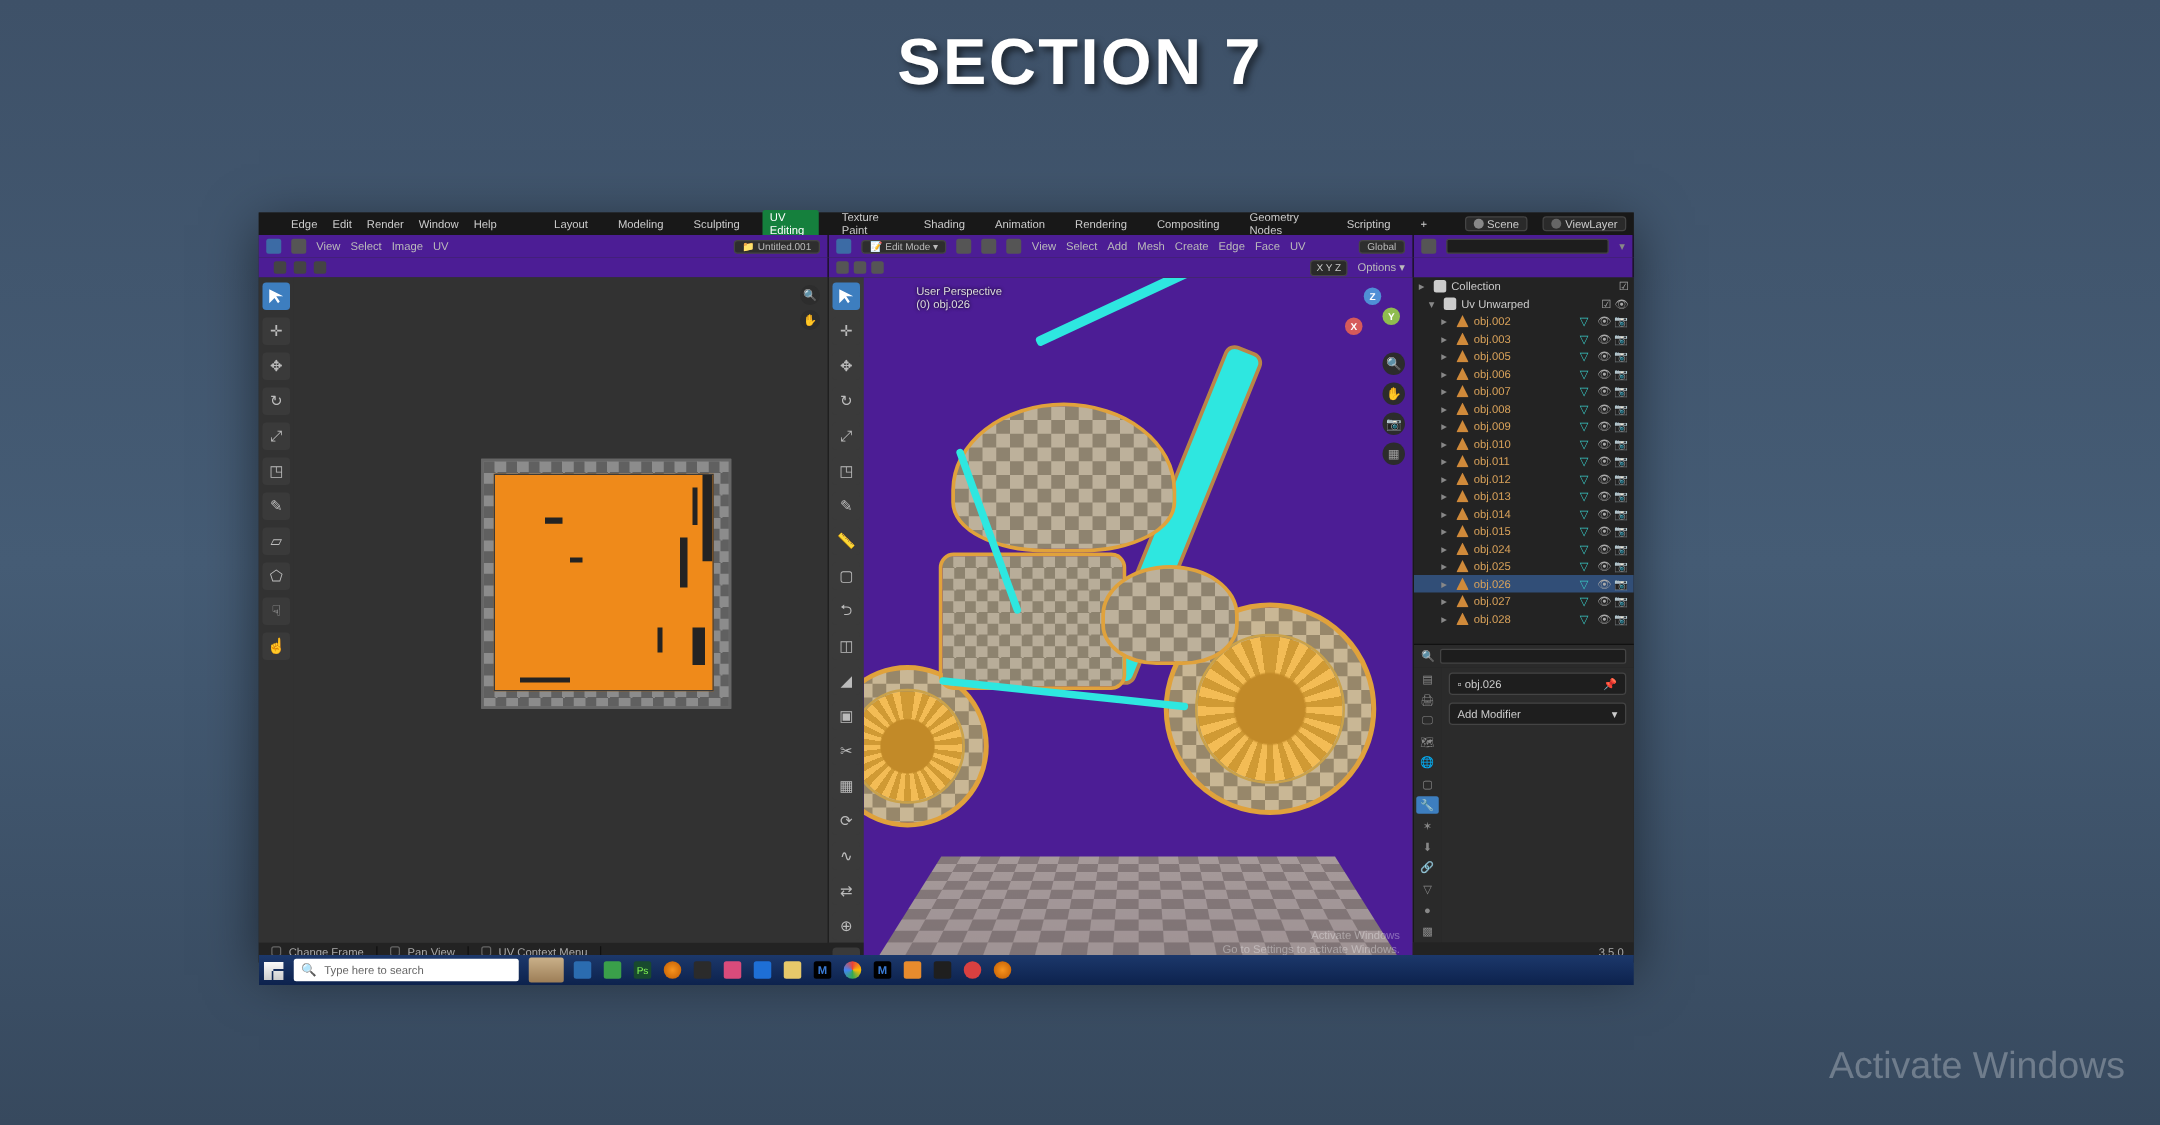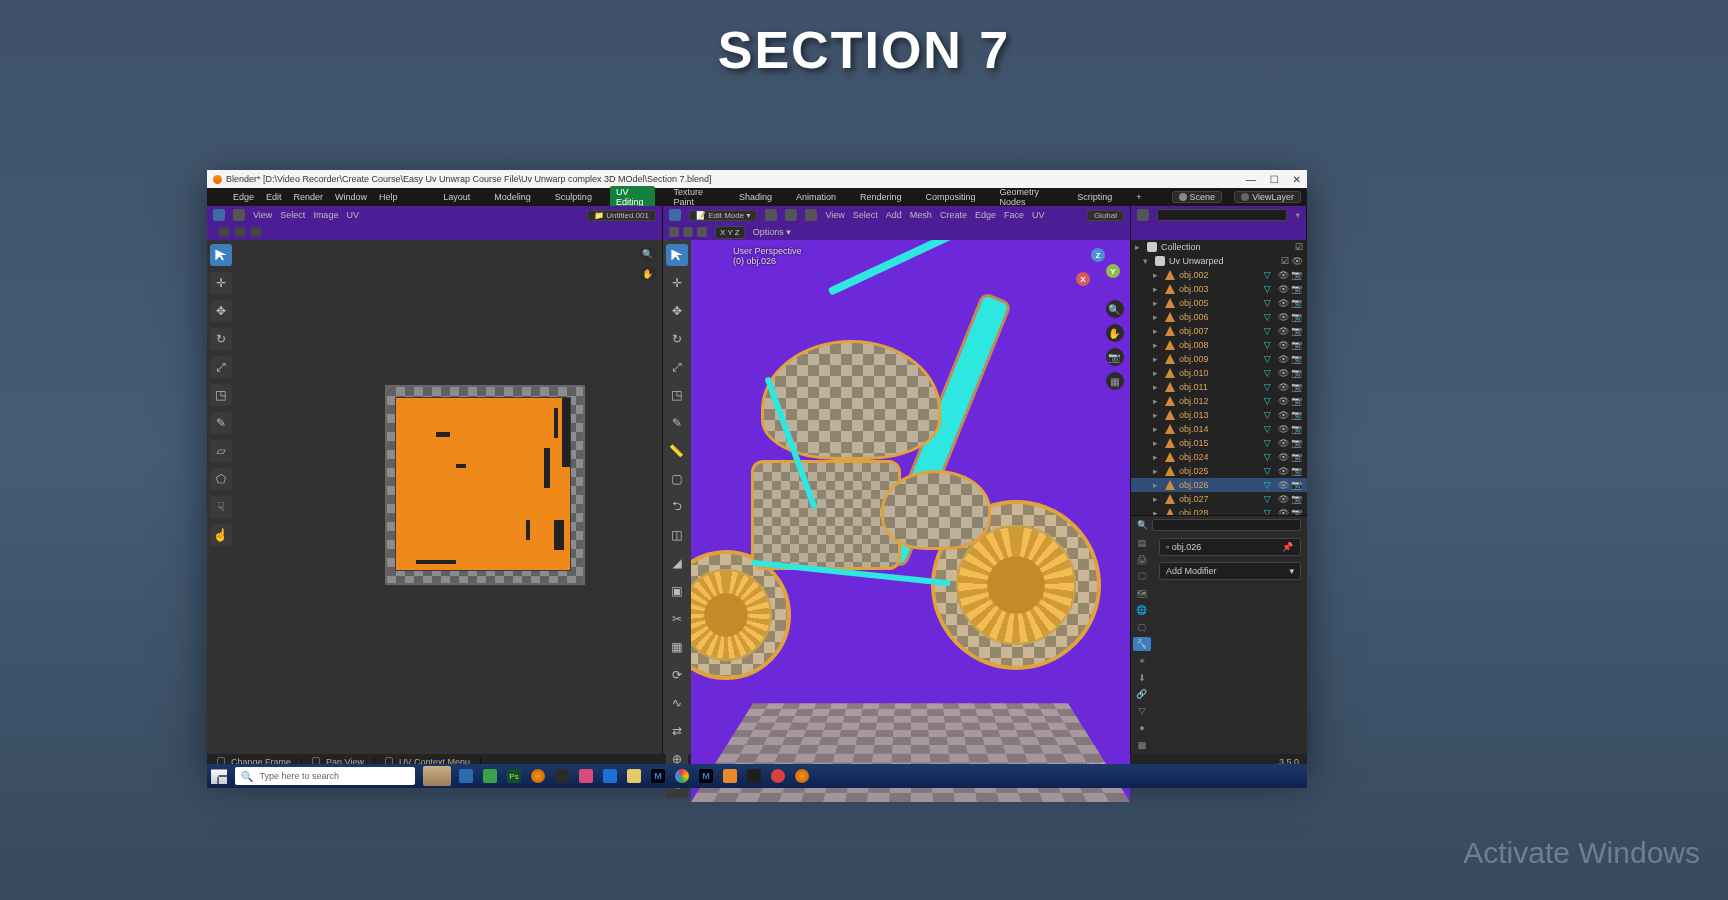--- a/index.html
+++ b/index.html
@@ -55,21 +55,21 @@
     background:
       repeating-conic-gradient(#8c8c8c 0 25%,#606060 0 50%) 0 0/18px 18px,
       #777;
     border:2px solid #666}
   .orange{position:absolute;inset:10px 12px 12px 8px;background:#ef8a1a;border:1px solid #3a3a3a;overflow:hidden}
   .orange div{position:absolute;background:#232323}
 
   
   .vp{flex:1;display:flex;flex-direction:column;background:#3a3a3a;border-right:1px solid #111;position:relative}
   .vp-body{flex:1;display:flex;position:relative}
-  .vp-canvas{flex:1;position:relative;background:#6d28d9;overflow:hidden}
+  .vp-canvas{flex:1;position:relative;background:#4c1d95;overflow:hidden}
   .floor{position:absolute;left:0;right:0;bottom:0;height:260px;
     background:linear-gradient(0deg,rgba(0,0,0,.05),rgba(0,0,0,0)),
       repeating-conic-gradient(#b0a89a 0 25%,#8b8376 0 50%) 0 0/44px 44px;
     transform:perspective(560px) rotateX(58deg);transform-origin:bottom;opacity:.9}
   .overlay-label{position:absolute;left:42px;top:6px;font-size:9px;color:#ddd;text-shadow:0 0 3px #000}
   .gizmo{position:absolute;right:12px;top:10px}
   .gizmo .ax{width:14px;height:14px;border-radius:50%;color:#fff;font-size:8px;font-weight:bold;display:flex;align-items:center;justify-content:center;position:absolute}
   .vp-side{position:absolute;right:6px;top:60px;display:flex;flex-direction:column;gap:6px}
   .vp-side .sb{width:18px;height:18px;border-radius:9px;background:#2c2c2c;color:#999;font-size:10px;display:flex;align-items:center;justify-content:center}
   .axis-pill{font-size:8px;background:#2a2a2a;padding:1px 4px;border:1px solid #444;border-radius:3px;color:#ccc}
@@ -142,31 +142,20 @@
 <body>
 
 <div class="slide-title">
   <div class="l1">SECTION 7</div>
 </div>
 
 <div class="watermark">Activate Windows</div>
 
 <div class="app">
 
-  <div class="titlebar">
-    <span class="caption">
-      <span class="blender-logo"></span>
-      <span>Blender* [D:\Video Recorder\Create Course\Easy Uv Unwrap Course File\Uv Unwarp complex 3D MOdel\Section 7.blend]</span>
-    </span>
-    <span class="winbtns">
-      <span>—</span>
-      <span>☐</span>
-      <span>✕</span>
-    </span>
-  </div>
 
   <div class="menubar">
     <span class="blender-logo" style="width:10px;height:10px"></span>
     <span>Edge</span>
     <span>Edit</span>
     <span>Render</span>
     <span>Window</span>
     <span>Help</span>
     <span style="width:20px"></span>
     <span class="tab">Layout</span>
@@ -228,21 +217,21 @@
   </div>
 
   <div class="headers" style="height:16px">
     <div class="hdr-seg left">
       <div class="subhdr" style="height:14px;background:transparent">
         <span class="pip"></span>
         <span class="pip"></span>
         <span class="pip"></span>
       </div>
     </div>
-    <div class="hdr-seg mid" style="">
+    <div class="hdr-seg mid" style="justify-content:space-between">
       <div style="display:flex;gap:4px">
         <span class="pip" style="width:10px;height:10px;background:#555;border-radius:2px"></span>
         <span class="pip" style="width:10px;height:10px;background:#555;border-radius:2px"></span>
         <span class="pip" style="width:10px;height:10px;background:#555;border-radius:2px"></span>
       </div>
       <div style="display:flex;gap:8px;align-items:center">
         <span class="axis-pill">X Y Z</span>
         <span style="font-size:9px"><span>Options</span> ▾</span>
       </div>
     </div>

